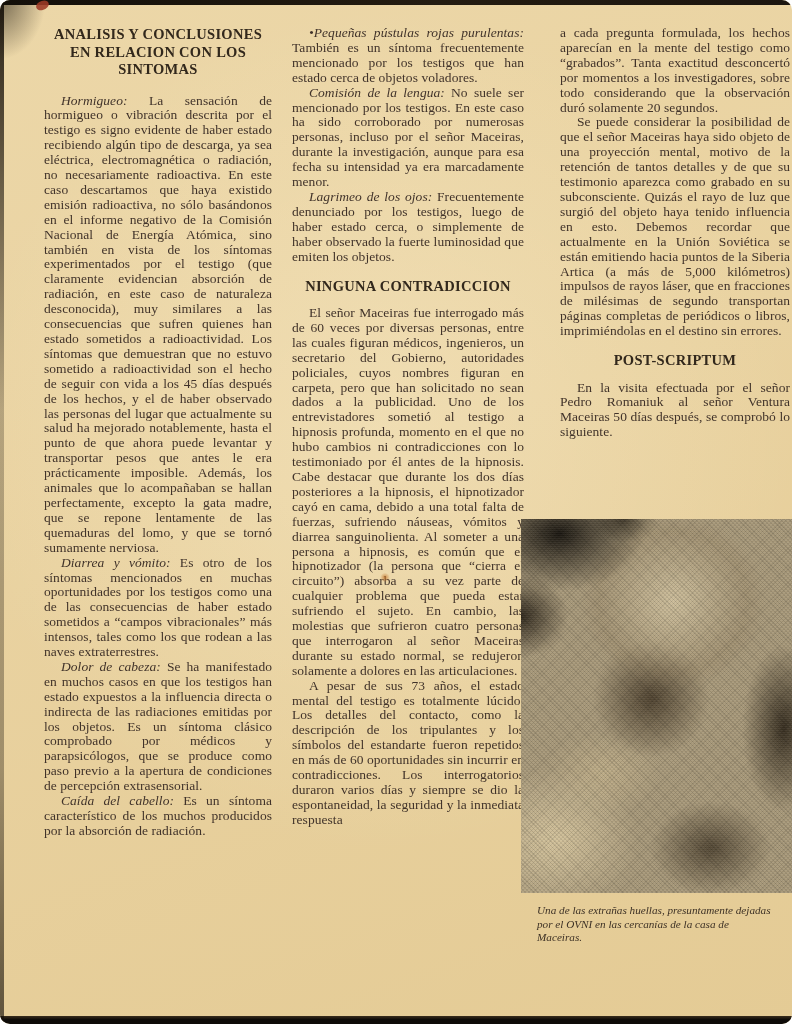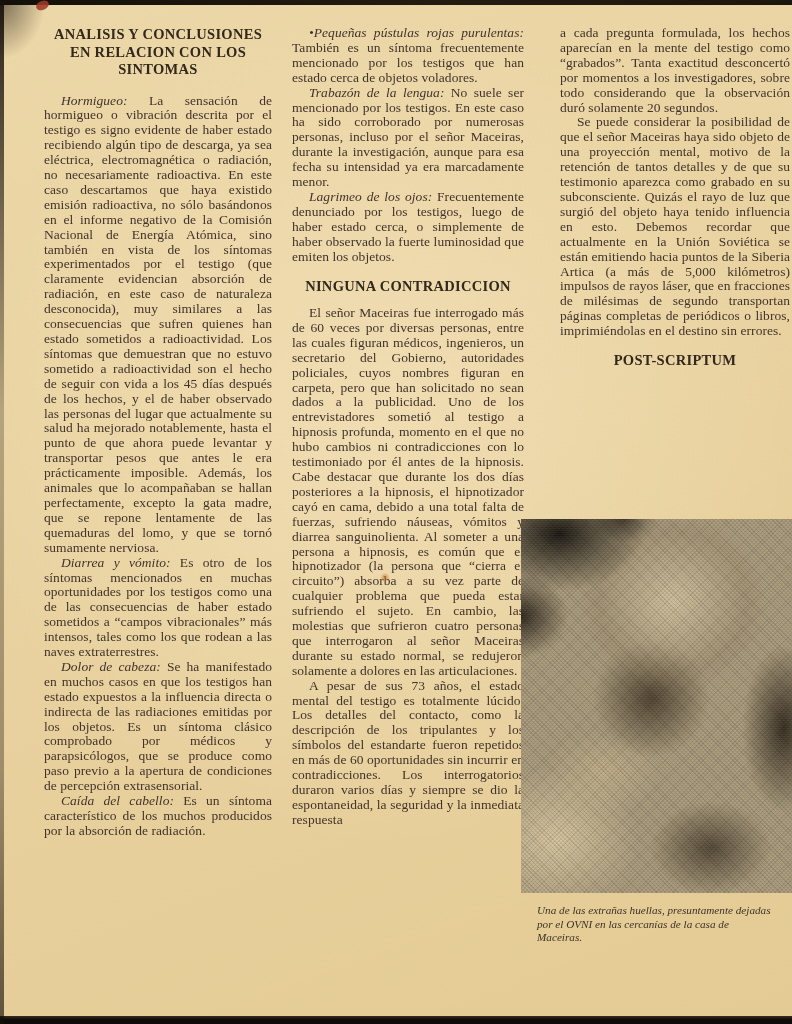--- a/index.html
+++ b/index.html
@@ -5,20 +5,21 @@
   html,body{margin:0;padding:0;}
   .page{
     position:relative;
     width:792px;height:1024px;
     background:
       radial-gradient(ellipse 70% 55% at 48% 42%, rgba(255,246,220,0.30), rgba(0,0,0,0) 75%),
       linear-gradient(160deg,#ecd7a8 0%,#e9d2a0 45%,#e4cb95 100%);
     font-family:"Liberation Serif","DejaVu Serif",serif;
     color:#41332a;
     overflow:hidden;
+    border-radius:10px;
   }
   .col{
     position:absolute;top:26px;
     font-size:13.5px;line-height:14.9px;
     text-align:justify;
     letter-spacing:0.05px;
   }
   .col-left{left:44px;width:228px;}
   .col-mid{left:292px;width:232px;}
   .col-right{left:560px;width:230px;}
@@ -93,31 +94,32 @@
   <div class="col col-left">
     <h2 class="heading">ANALISIS Y CONCLUSIONES EN RELACION CON LOS SINTOMAS</h2>
     <p class="para"><i class="lead">Hormigueo:</i> <span>La sensación de hormigueo o vibración descrita por el testigo es signo evidente de haber estado recibiendo algún tipo de descarga, ya sea eléctrica, electromagnética o radiación, no necesariamente radioactiva. En este caso descartamos que haya existido emisión radioactiva, no sólo basándonos en el informe negativo de la Comisión Nacional de Energía Atómica, sino también en vista de los síntomas experimentados por el testigo (que claramente evidencian absorción de radiación, en este caso de naturaleza desconocida), muy similares a las consecuencias que sufren quienes han estado sometidos a radioactividad. Los síntomas que demuestran que no estuvo sometido a radioactividad son el hecho de seguir con vida a los 45 días después de los hechos, y el de haber observado las personas del lugar que actualmente su salud ha mejorado notablemente, hasta el punto de que ahora puede levantar y transportar pesos que antes le era prácticamente imposible. Además, los animales que lo acompañaban se hallan perfectamente, excepto la gata madre, que se repone lentamente de las quemaduras del lomo, y que se tornó sumamente nerviosa.</span></p>
     <p class="para"><i class="lead">Diarrea y vómito:</i> <span>Es otro de los síntomas mencionados en muchas oportunidades por los testigos como una de las consecuencias de haber estado sometidos a “campos vibracionales” más intensos, tales como los que rodean a las naves extraterrestres.</span></p>
     <p class="para"><i class="lead">Dolor de cabeza:</i> <span>Se ha manifestado en muchos casos en que los testigos han estado expuestos a la influencia directa o indirecta de las radiaciones emitidas por los objetos. Es un síntoma clásico comprobado por médicos y parapsicólogos, que se produce como paso previo a la apertura de condiciones de percepción extrasensorial.</span></p>
     <p class="para"><i class="lead">Caída del cabello:</i> <span>Es un síntoma característico de los muchos producidos por la absorción de radiación.</span></p>
   </div>
 
   <div class="col col-mid">
     <p class="para"><i class="lead">•Pequeñas pústulas rojas purulentas:</i> <span>También es un síntoma frecuentemente mencionado por los testigos que han estado cerca de objetos voladores.</span></p>
-    <p class="para"><i class="lead">Trabazón de la lengua:</i> <span>No suele ser mencionado por los testigos. En este caso ha sido corroborado por numerosas personas, incluso por el señor Maceiras, durante la investigación, aunque para esa fecha su intensidad ya era marcadamente menor.</span></p>
+    <p class="para"><i class="lead">Comisión de la lengua:</i> <span>No suele ser mencionado por los testigos. En este caso ha sido corroborado por numerosas personas, incluso por el señor Maceiras, durante la investigación, aunque para esa fecha su intensidad ya era marcadamente menor.</span></p>
     <p class="para"><i class="lead">Lagrimeo de los ojos:</i> <span>Frecuentemente denunciado por los testigos, luego de haber estado cerca, o simplemente de haber observado la fuerte luminosidad que emiten los objetos.</span></p>
     <h2 class="heading mid-head">NINGUNA CONTRADICCION</h2>
     <p class="para"><span>El señor Maceiras fue interrogado más de 60 veces por diversas personas, entre las cuales figuran médicos, ingenieros, un secretario del Gobierno, autoridades policiales, cuyos nombres figuran en carpeta, pero que han solicitado no sean dados a la publicidad. Uno de los entrevistadores sometió al testigo a hipnosis profunda, momento en el que no hubo cambios ni contradicciones con lo testimoniado por él antes de la hipnosis. Cabe destacar que durante los dos días posteriores a la hipnosis, el hipnotizador cayó en cama, debido a una total falta de fuerzas, sufriendo náuseas, vómitos y diarrea sanguinolienta. Al someter a una persona a hipnosis, es común que el hipnotizador (la persona que “cierra el circuito”) absorba a su vez parte de cualquier problema que pueda estar sufriendo el sujeto. En cambio, las molestias que sufrieron cuatro personas que interrogaron al señor Maceiras durante su estado normal, se redujeron solamente a dolores en las articulaciones.</span></p>
     <p class="para"><span>A pesar de sus 73 años, el estado mental del testigo es totalmente lúcido. Los detalles del contacto, como la descripción de los tripulantes y los símbolos del estandarte fueron repetidos en más de 60 oportunidades sin incurrir en contradicciones. Los interrogatorios duraron varios días y siempre se dio la espontaneidad, la seguridad y la inmediata respuesta</span></p>
   </div>
 
   <div class="col col-right">
     <p class="para noindent"><span>a cada pregunta formulada, los hechos aparecían en la mente del testigo como “grabados”. Tanta exactitud desconcertó por momentos a los investigadores, sobre todo considerando que la observación duró solamente 20 segundos.</span></p>
     <p class="para"><span>Se puede considerar la posibilidad de que el señor Maceiras haya sido objeto de una proyección mental, motivo de la retención de tantos detalles y de que su testimonio aparezca como grabado en su subconsciente. Quizás el rayo de luz que surgió del objeto haya tenido influencia en esto. Debemos recordar que actualmente en la Unión Soviética se están emitiendo hacia puntos de la Siberia Artica (a más de 5,000 kilómetros) impulsos de rayos láser, que en fracciones de milésimas de segundo transportan páginas completas de periódicos o libros, imprimiéndolas en el destino sin errores.</span></p>
     <h2 class="heading mid-head">POST-SCRIPTUM</h2>
+    <p class="para"><span>En la visita efectuada por el señor Pedro Romaniuk al señor Ventura Maceiras 50 días después, se comprobó lo siguiente.</span></p>
   </div>
 
   <div class="photo"></div>
   <p class="caption">Una de las extrañas huellas, presuntamente dejadas por el OVNI en las cercanías de la casa de Maceiras.</p>
 
   <div class="edge-top"></div>
   <div class="edge-bottom"></div>
   <div class="edge-left"></div>
   <div class="corner-smudge"></div>
   <div class="red-mark"></div>

